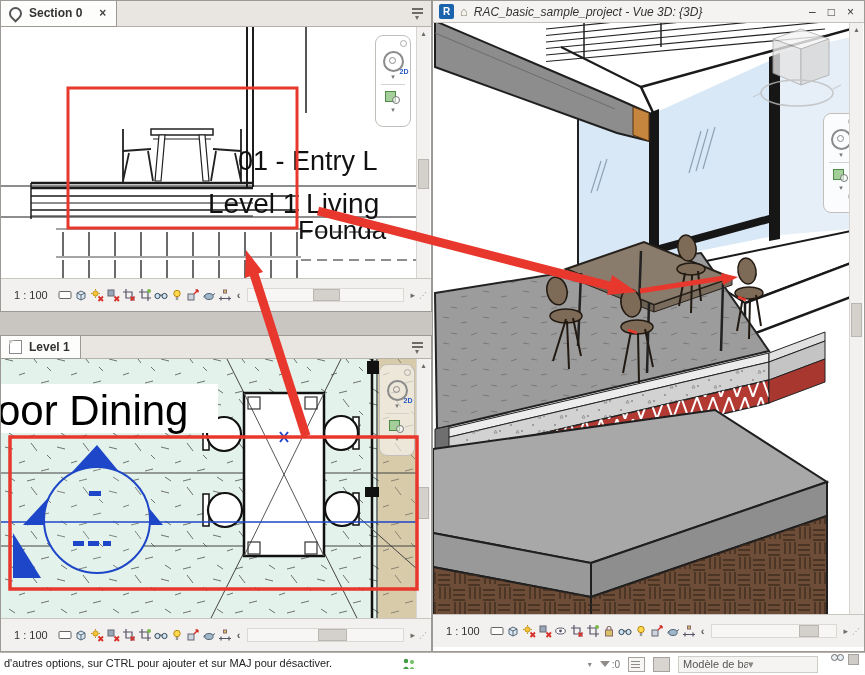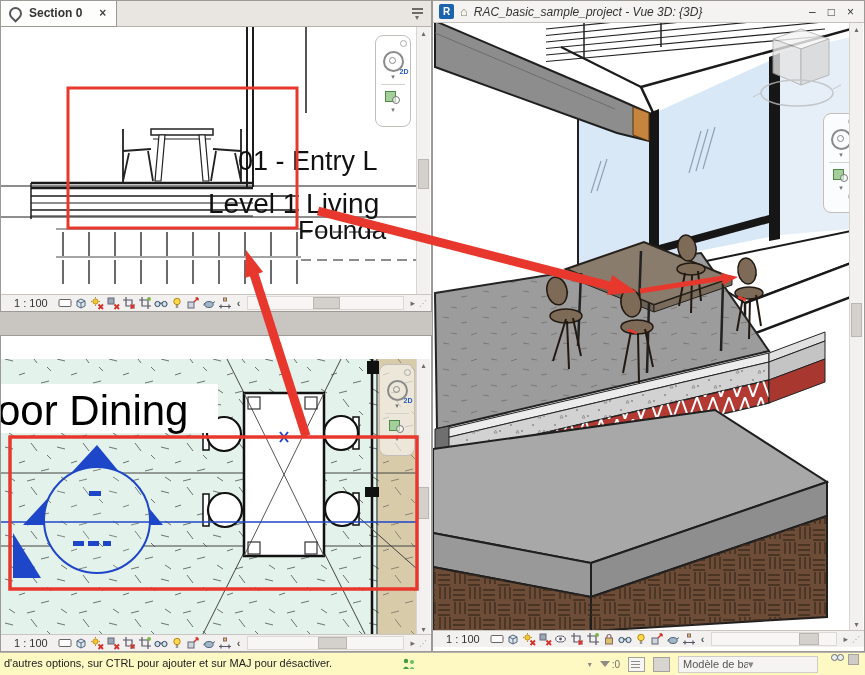--- a/index.html
+++ b/index.html
@@ -9,21 +9,21 @@
   .tabbar{position:absolute;left:0;right:0;top:0;height:26px;background:#e9e6e2;border-bottom:1px solid #b5b2ae;display:flex;align-items:center;box-sizing:border-box;}
   .tab{display:flex;align-items:center;gap:7px;height:25px;padding:0 10px 0 8px;background:#fdfdfc;border:1px solid #9d9a96;border-top:none;border-left:none;font-size:12px;font-weight:bold;color:#333;}
   .tab .pin-ico{width:9px;height:9px;border:2px solid #555;background:#fff;border-radius:50% 50% 50% 0;transform:rotate(-45deg);}
   .tab .doc-ico{width:11px;height:12px;border:1px solid #8a8a8a;background:#fff;position:relative;}
   .tab .doc-ico::after{content:"";position:absolute;left:-1px;top:-1px;border-style:solid;border-width:5px 5px 0 0;border-color:#c9c6c2 transparent transparent transparent;}
   .tabclose{margin-left:10px;font-size:12px;color:#444;cursor:default;line-height:1;}
   .tabmenu{margin-left:auto;margin-right:8px;width:12px;display:flex;flex-direction:column;gap:2px;align-items:center;}
   .tabmenu i{display:block;width:11px;height:2px;background:#6e6b67;}
   .tabmenu::after{content:"▾";font-size:8px;color:#6e6b67;line-height:3px;}
   
-  .vcb{position:absolute;left:0;right:0;bottom:0;height:17px;background:#f2f1ef;border-top:1px solid #c9c6c2;display:flex;align-items:center;padding:0 3px;box-sizing:border-box;gap:2px;text-align:center;}
+  .vcb{position:absolute;left:0;right:0;bottom:0;height:17px;background:#f2f1ef;border-top:1px solid #c9c6c2;display:flex;align-items:center;padding:16px 3px;box-sizing:border-box;gap:2px;text-align:center;}
   .vcb .scale{font-size:11px;color:#333;padding:0 8px 0 10px;white-space:nowrap;}
   .vci{width:14px;height:14px;flex:0 0 auto;}
   .vcb .collapse{font-size:11px;font-weight:bold;color:#555;padding:0 3px;}
   .vcb .collapse::before{content:"‹";}
   .htrack{flex:1 1 auto;height:12px;margin:0 2px;background:#f7f6f4;border:1px solid #dcd9d5;position:relative;}
   .hthumb{position:absolute;top:0;bottom:0;background:#d4d1cc;border:1px solid #bab7b2;}
   .harrow{font-size:9px;color:#6f6c68;padding:0 2px;}
   .grip{font-size:8px;color:#9a9792;padding-right:1px;}
   
   .vscroll{position:absolute;width:14px;background:#f2f1ef;border-left:1px solid #d8d5d1;box-sizing:border-box;}
@@ -42,21 +42,21 @@
   .nb-zoom i{position:absolute;left:0;top:1px;width:9px;height:9px;background:#a4cf9a;border:1px solid #4d8a46;}
   .nb-zoom::after{content:"";position:absolute;right:1px;bottom:1px;width:6px;height:6px;border:1.5px solid #777;border-radius:50%;background:rgba(255,255,255,.6);}
   
   .titlebar{position:absolute;left:0;right:0;top:0;height:22px;background:#f4f3f1;border-bottom:1px solid #c5c2be;display:flex;align-items:center;gap:6px;padding:0 6px;box-sizing:border-box;}
   .rvt-ico{width:15px;height:15px;background:#1c63ad;color:#fff;font-size:10px;font-weight:bold;text-align:center;line-height:15px;border-radius:2px;}
   .home-ico{font-size:13px;color:#8a8468;line-height:1;}
   .titletext{font-size:12px;color:#333;white-space:nowrap;font-style:italic;}
   .wbtns{margin-left:auto;display:flex;gap:12px;font-size:12px;color:#333;padding-right:4px;}
   .wbtns span{cursor:default;}
   
-  #statusbar{position:absolute;left:0;right:0;bottom:0;height:23px;background:#fef9c3;border-top:1px solid #b5b2ae;box-sizing:border-box;font-size:11px;color:#222;}
+  #statusbar{position:absolute;left:0;right:0;bottom:0;height:23px;background:#ffffff;border-top:1px solid #b5b2ae;box-sizing:border-box;font-size:11px;color:#222;}
   #status-msg{position:absolute;left:4px;top:4px;white-space:nowrap;}
   .sb-right{position:absolute;right:0;top:0;height:100%;display:flex;align-items:center;gap:8px;padding-right:6px;}
   .sb-caret{font-size:8px;color:#8a8783;}
   .sb-filter{display:flex;align-items:center;gap:2px;color:#6f6c68;font-size:10px;}
   .funnel{width:0;height:0;border-left:5px solid transparent;border-right:5px solid transparent;border-top:6px solid #8f8c88;position:relative;}
   .sb-ico{width:15px;height:13px;border:1px solid #a5a29e;background:#f7f6f4;position:relative;}
   .sb-ico.lines::after{content:"";position:absolute;left:2px;top:3px;width:9px;height:1px;background:#8f8c88;box-shadow:0 3px 0 #8f8c88,0 6px 0 #8f8c88;}
   .sb-ico.gray{background:#d8d5d1;}
   .combo{width:140px;height:17px;background:#f5f4f2;border:1px solid #cfccc8;display:flex;align-items:center;box-sizing:border-box;padding:0 4px;color:#555;}
   .combo span{flex:1;font-size:11px;white-space:nowrap;overflow:hidden;}
@@ -240,20 +240,30 @@
       <span class="collapse"></span>
       <div class="htrack">
           <div class="hthumb" style="left:42%;width:16%;"></div>
         </div>
       <span class="harrow">▸</span>
       <span class="grip">⋰</span>
     </div>
   </div>
 
   <div class="win" style="left:0;top:335px;width:432px;height:317px;">
+    <div class="tabbar" style="height:23px;">
+      <div class="tab" style="height:22px;">
+        <span class="doc-ico"></span>
+        <span>Level 1</span>
+      </div>
+      <span class="tabmenu">
+          <i></i>
+          <i></i>
+        </span>
+    </div>
 
     <svg style="position:absolute;left:0;top:23px;" width="416" height="277" viewBox="0 358 416 277">
       <defs>
         <pattern id="hatch" width="52" height="44" patternUnits="userSpaceOnUse">
           <g stroke="#3c3c3c" stroke-width="1">
             <path d="M4,6 L12,8"></path>
               <path d="M30,2 L36,10"></path>
               <path d="M18,22 L24,20"></path>
             <path d="M40,30 L48,28"></path>
               <path d="M8,36 L14,40"></path>

